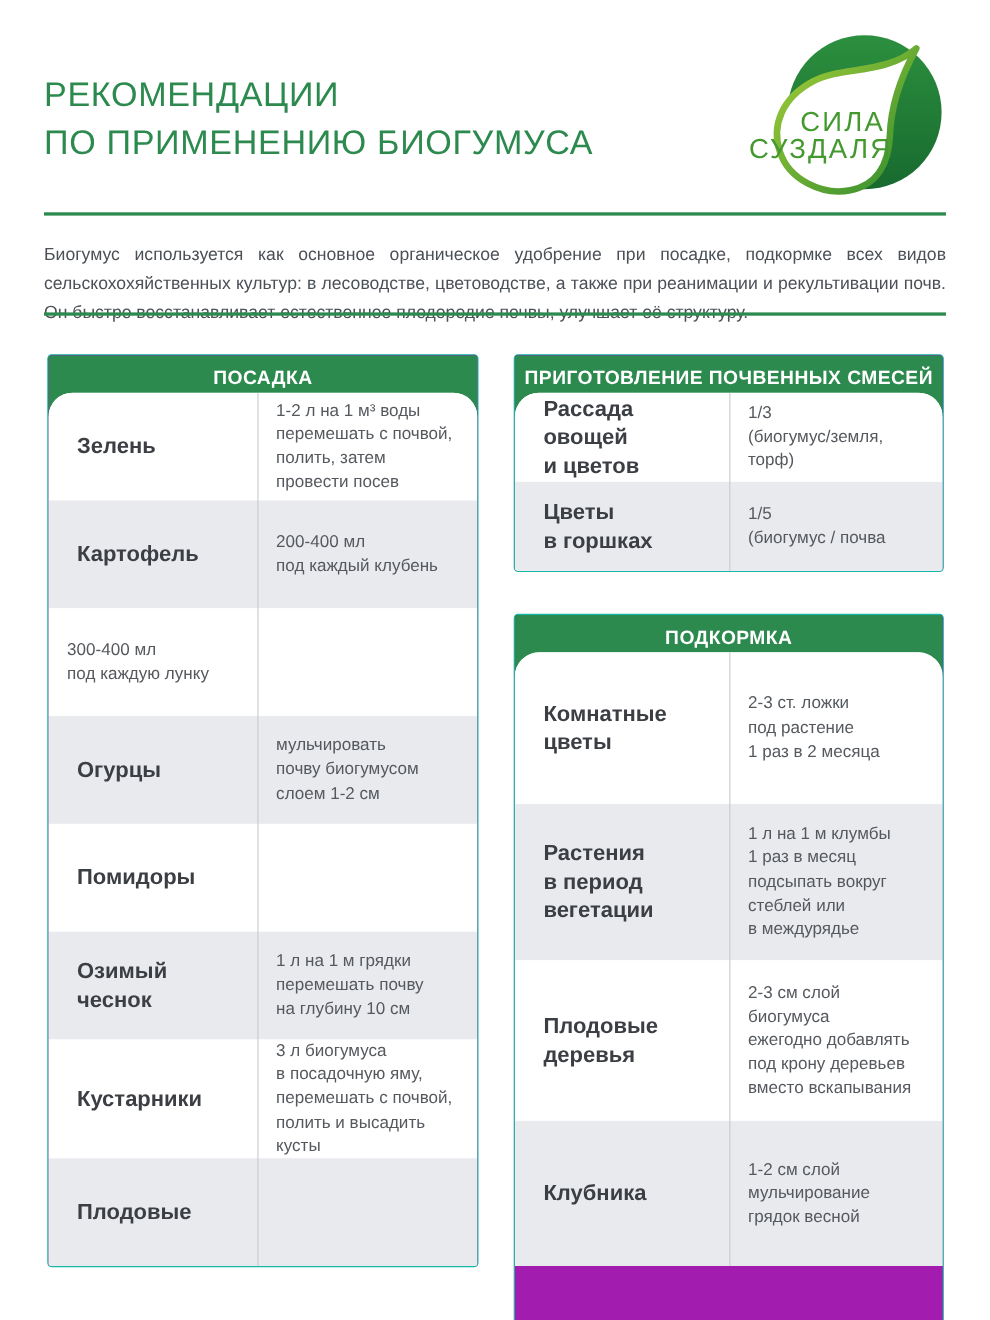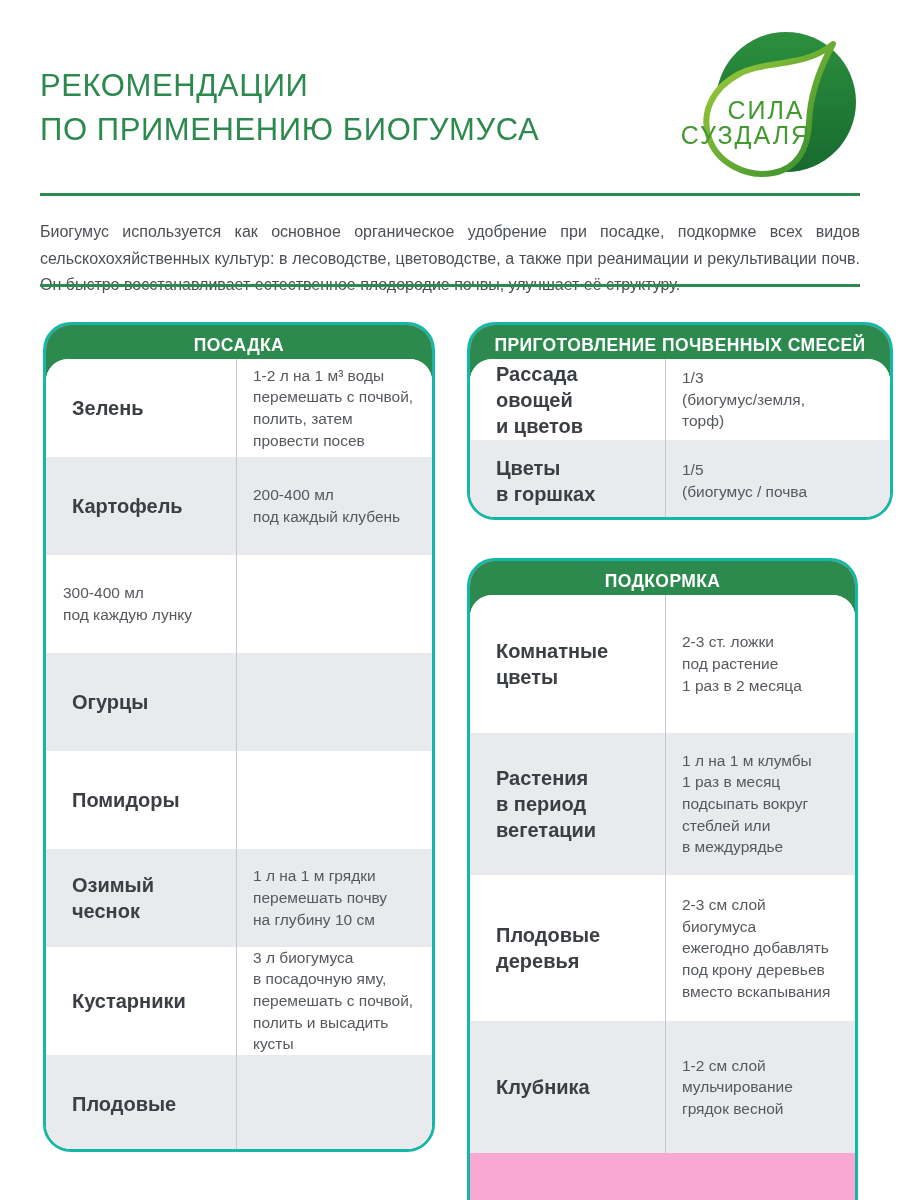--- a/index.html
+++ b/index.html
@@ -49,27 +49,27 @@
     font-size: 16px;
     line-height: 26.5px;
     color: #4b5056;
     text-align: justify;
   }
 
   
   .card {
     position: absolute;
     box-sizing: border-box;
-    background: #f9a8d4;
-    border: 3px solid #14b8a6;
-    border-radius: 28px;
+    background: #a21caf;
+    border: 1px solid #14b8a6;
+    border-radius: 4px;
     overflow: hidden;
   }
   .card-posadka   { left: 43px;  top: 322px; width: 392px; height: 830px; }
-  .card-smesi     { left: 467px; top: 322px; width: 426px; height: 198px; }
+  .card-smesi     { left: 467px; top: 322px; width: 391px; height: 198px; }
   .card-podkormka { left: 467px; top: 558px; width: 391px; height: 768px; }
 
   .card-header {
     box-sizing: border-box;
     height: 56px;
     background: #2d8a4f;
     color: #ffffff;
     font-weight: bold;
     font-size: 17.5px;
     letter-spacing: 0.4px;
@@ -196,20 +196,23 @@
         <div class="cell label">Картофель</div>
         <div class="cell value">200-400 мл
 под каждый клубень</div>
       </div>
       <div class="row">
         <div class="cell value">300-400 мл
 под каждую лунку</div>
       </div>
       <div class="row alt">
         <div class="cell label">Огурцы</div>
+        <div class="cell value">мульчировать
+почву биогумусом
+слоем 1-2 см</div>
       </div>
       <div class="row">
         <div class="cell label">Помидоры</div>
       </div>
       <div class="row alt">
         <div class="cell label">Озимый
 чеснок</div>
         <div class="cell value">1 л на 1 м грядки
 перемешать почву
 на глубину 10 см</div>

